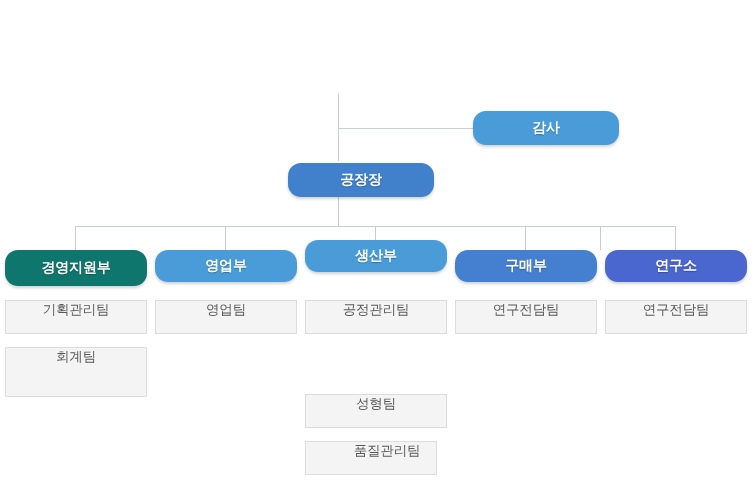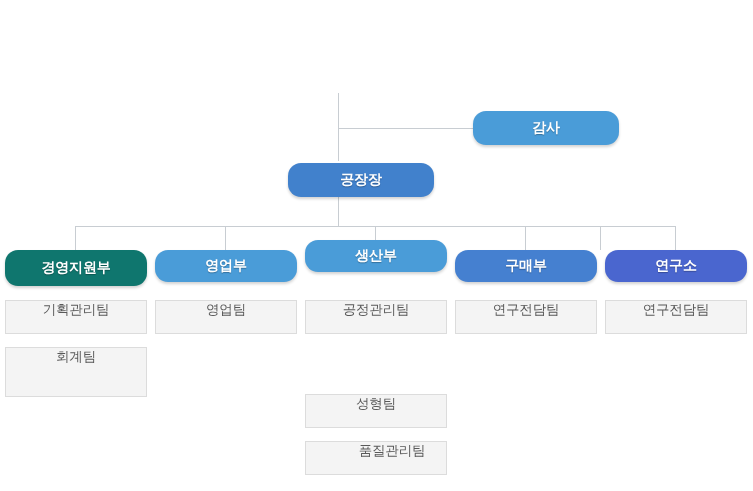--- a/index.html
+++ b/index.html
@@ -133,21 +133,21 @@
 
   <div class="node-box colored" style="left:305px; top:240px; width:142px; height:32px; background:#4a9cd8;">
     <span>생산부</span>
   </div>
   <div class="team-box" style="left:305px; top:300px; width:142px; height:34px;">
     <span>공정관리팀</span>
   </div>
   <div class="team-box" style="left:305px; top:394px; width:142px; height:34px;">
     <span>성형팀</span>
   </div>
-  <div class="team-box" style="left:305px; top:441px; width:142px; height:34px;padding-left:32px;">
+  <div class="team-box" style="left:305px; top:441px; width:132px; height:34px;padding-left:32px;">
     <span>품질관리팀</span>
   </div>
 
   <div class="node-box colored" style="left:455px; top:250px; width:142px; height:32px; background:#4580d0;">
     <span>구매부</span>
   </div>
   <div class="team-box" style="left:455px; top:300px; width:142px; height:34px;">
     <span>연구전담팀</span>
   </div>
 

